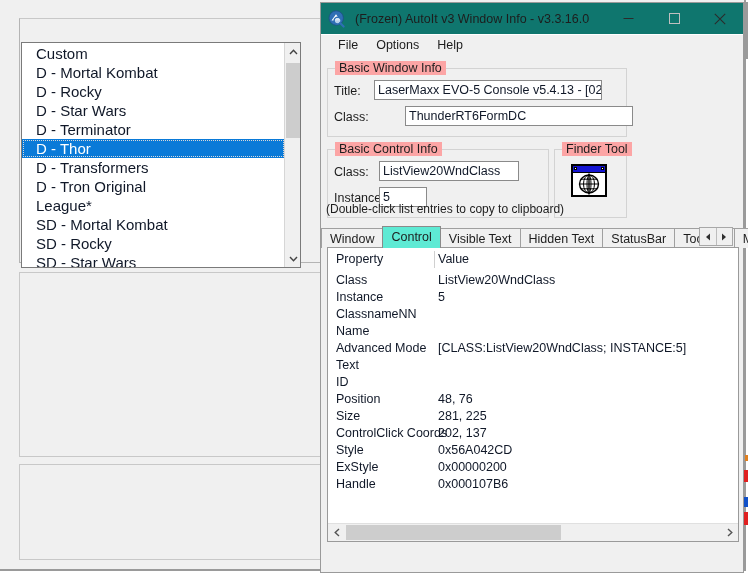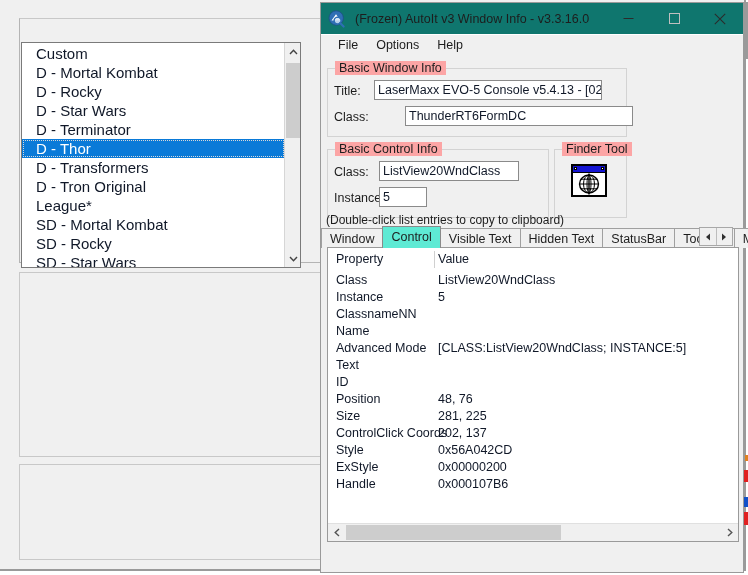--- a/index.html
+++ b/index.html
@@ -517,21 +517,21 @@
             <ellipse cx="12" cy="11" rx="5.5" ry="9" fill="none" stroke="#000" stroke-width="1"></ellipse>
             <ellipse cx="12" cy="11" rx="2" ry="9" fill="none" stroke="#000" stroke-width="1"></ellipse>
             <path d="M2.5 11 H21.5" stroke="#000" stroke-width="1"></path>
             <path d="M3.4 6.2 H20.6" stroke="#000" stroke-width="1"></path>
             <path d="M3.4 15.8 H20.6" stroke="#000" stroke-width="1"></path>
             <path d="M12 0.5 V21.5" stroke="#000" stroke-width="1.4"></path>
           </svg>
         </div>
       </div>
 
-      <span class="hint-text" style="left:5px; top:153px;">(Double-click list entries to copy to clipboard)</span>
+      <span class="hint-text" style="left:5px; top:142px;">(Double-click list entries to copy to clipboard)</span>
 
       <div class="tabstrip">
         <div class="tabs-row">
           <div class="tab">Window</div>
           <div class="tab active">Control</div>
           <div class="tab">Visible Text</div>
           <div class="tab">Hidden Text</div>
           <div class="tab">StatusBar</div>
           <div class="tab">ToolBar</div>
           <div class="tab">Mouse</div>

